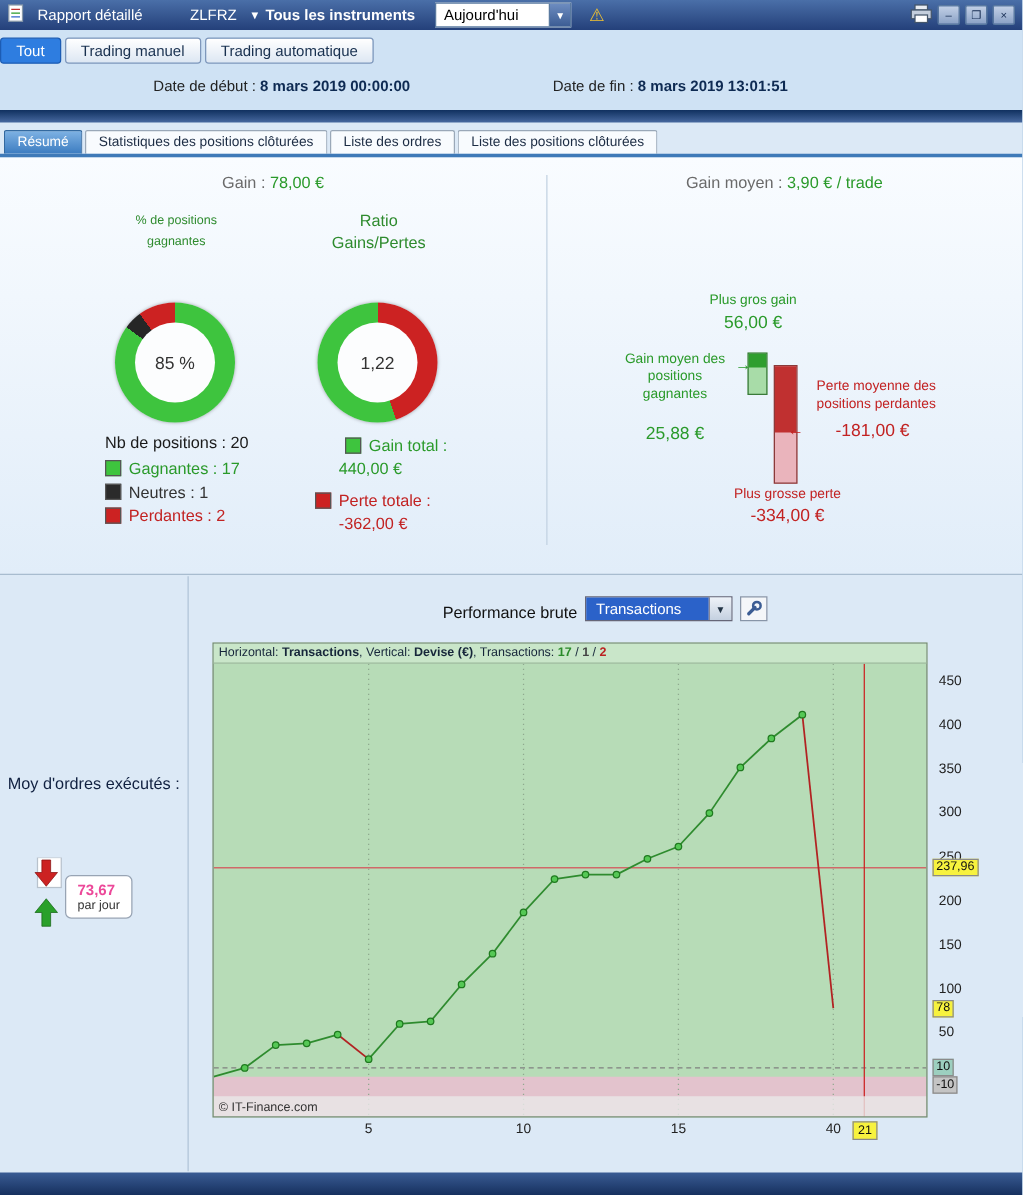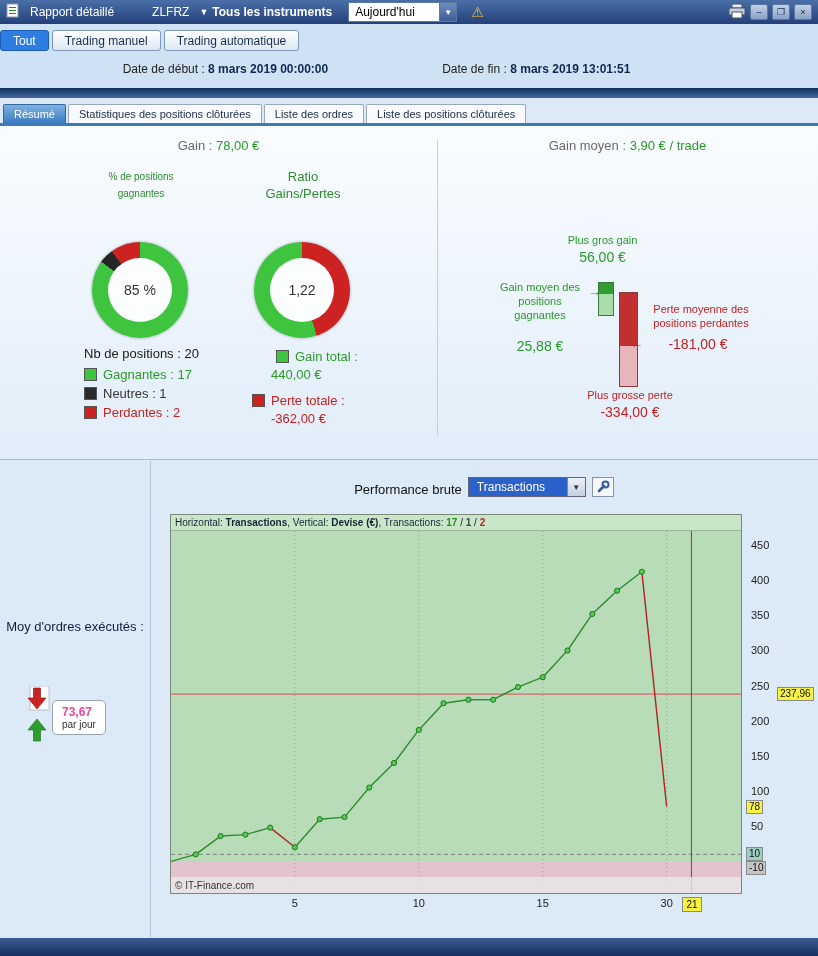--- a/index.html
+++ b/index.html
@@ -363,29 +363,29 @@
   <div class="y-axis" id="y-axis">
       <div class="ytick" style="top: 8.05825px;">450</div>
       <div class="ytick" style="top: 43.2039px;">400</div>
       <div class="ytick" style="top: 78.3495px;">350</div>
       <div class="ytick" style="top: 113.495px;">300</div>
       <div class="ytick" style="top: 148.641px;">250</div>
       <div class="ytick" style="top: 183.786px;">200</div>
       <div class="ytick" style="top: 218.932px;">150</div>
       <div class="ytick" style="top: 254.078px;">100</div>
       <div class="ytick" style="top: 289.223px;">50</div>
-      <div class="ytick boxed" style="top: 156.104px; background: rgb(247, 242, 62); margin-left: 31px;">237,96</div>
+      <div class="ytick boxed" style="top: 156.104px; background: rgb(247, 242, 62);">237,96</div>
       <div class="ytick boxed" style="top: 268.542px; background: rgb(247, 242, 62);">78</div>
       <div class="ytick boxed" style="top: 316.34px; background: rgb(156, 207, 191);">10</div>
       <div class="ytick boxed" style="top: 330.398px; background: rgb(196, 196, 196);">-10</div>
     </div>
   <div class="x-axis" id="x-axis">
       <div class="xtick" style="left: 113.913px;">5</div>
       <div class="xtick" style="left: 237.826px;">10</div>
       <div class="xtick" style="left: 361.739px;">15</div>
-      <div class="xtick" style="left: 485.652px;">30</div>
+      <div class="xtick" style="left: 485.652px;">40</div>
       <div class="xtick boxed" style="left: 511.435px; background: rgb(247, 242, 62);">21</div>
     </div>
 
   <div class="statusbar">
     <span></span>
   </div>
 </div>
 
 </body></html>

